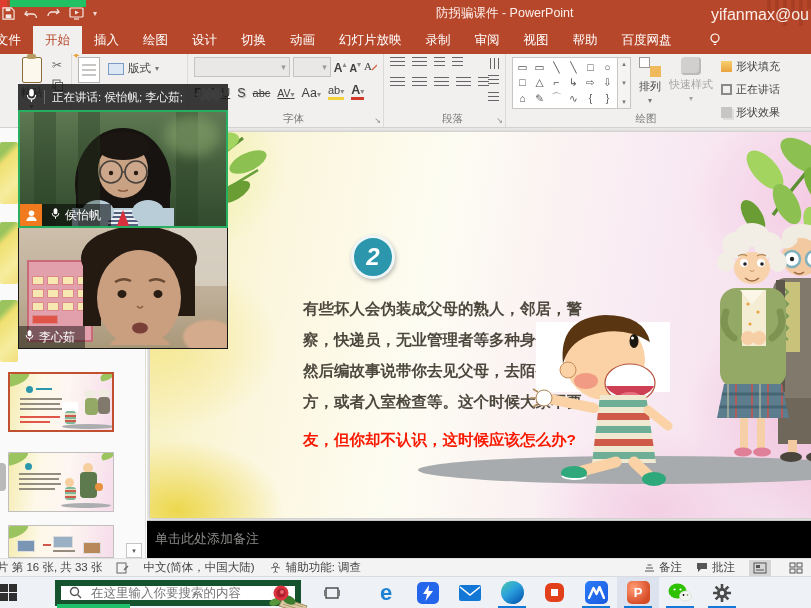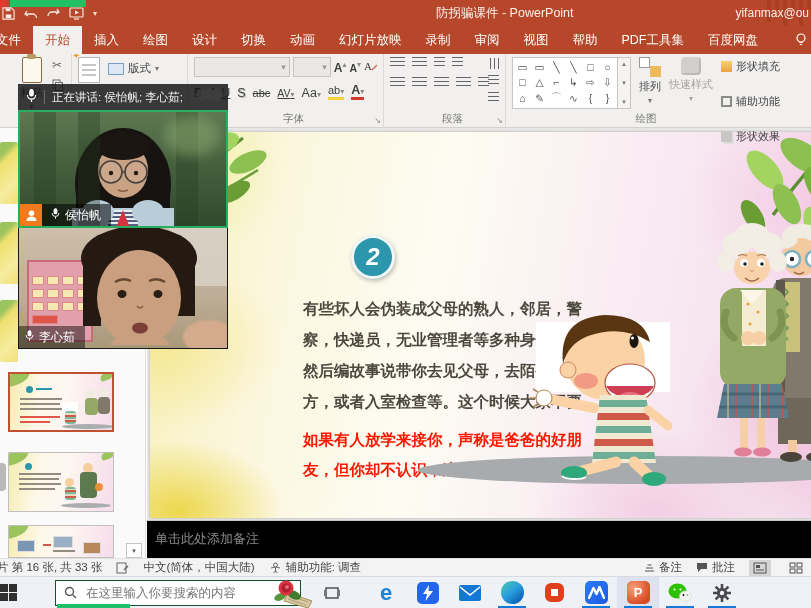--- a/index.html
+++ b/index.html
@@ -15,21 +15,21 @@
   .qat svg{display:block;}
   .qat .caret{font-size:8px;color:#f0ddd6;}
   .win-title{position:absolute;left:436px;top:5px;font-size:12.5px;color:#fbeeea;white-space:nowrap;}
   .meet-badge{position:absolute;left:497px;top:2px;height:21px;padding:0 7px;display:flex;align-items:center;gap:5px;
               background:rgba(42,42,42,.88);border-radius:3px;color:#fff;font-size:12px;z-index:6;}
   .sigbars{display:flex;align-items:flex-end;gap:1.5px;height:11px;}
   .sigbars i{display:block;width:2.5px;background:#35d073;border-radius:1px;}
   .sigbars i:nth-child(1){height:4px;}.sigbars i:nth-child(2){height:7px;}.sigbars i:nth-child(3){height:10px;}
   .greendot{width:6px;height:6px;border-radius:50%;background:#35d073;}
   .meet-info{font-size:11px;color:#e8e8e8;}
-  .account{position:absolute;right:2px;top:6px;font-size:12px;color:#fbeeea;white-space:nowrap;z-index:6;}
+  .account{position:absolute;right:2px;top:6px;font-size:16px;color:#fbeeea;white-space:nowrap;z-index:6;}
   .stripes{position:absolute;right:0;top:0;height:26px;width:60px;z-index:1;display:flex;align-items:flex-start;gap:4px;justify-content:flex-end;opacity:.55;}
   .stripes i{display:block;width:4px;background:#9c3a20;}
   .stripes i:nth-child(1){height:22px}.stripes i:nth-child(2){height:12px}.stripes i:nth-child(3){height:26px}
   .stripes i:nth-child(4){height:16px}.stripes i:nth-child(5){height:26px}.stripes i:nth-child(6){height:9px}
 
   
   .tabsrow{position:absolute;left:0;top:26px;width:811px;height:28px;background:#b7472a;display:flex;align-items:stretch;z-index:4;}
   .tab{padding:0 12px;line-height:28px;font-size:12.5px;color:#fff;white-space:nowrap;}
   .tab.first{margin-left:-16px;}
   .tab.active{background:#f1f0ef;color:#b7472a;}
@@ -74,21 +74,21 @@
   .shapebox{width:106px;height:52px;border:1px solid #c8c6c4;background:#fff;display:grid;
             grid-template-columns:repeat(6,1fr);align-items:center;justify-items:center;font-size:10.5px;color:#55555a;padding:1px;}
   .shapescroll{width:13px;height:52px;border:1px solid #c8c6c4;border-left:none;background:#f5f4f3;display:flex;flex-direction:column;
                align-items:center;justify-content:space-between;font-size:7px;color:#777;padding:2px 0;}
   .arr-ic{position:relative;width:22px;height:20px;}
   .arr-ic i{position:absolute;width:11px;height:11px;}
   .arr-ic i:nth-child(1){left:0;top:0;border:1px solid #9a9a98;background:#fff;}
   .arr-ic i:nth-child(2){right:0;bottom:0;background:#efb95c;}
   .qs-ic{width:20px;height:18px;border-radius:4px;background:#d2d0ce;box-shadow:inset -2px -2px 0 #bcbab8;}
   .dis{color:#a6a4a2;}
-  .fxstack{display:flex;flex-direction:column;gap:20px;justify-content:flex-start;padding-top:2px;font-size:11px;color:#444;white-space:nowrap;font-family:Liberation Serif, serif;}
+  .fxstack{display:flex;flex-direction:column;gap:8px;justify-content:flex-start;padding-top:2px;font-size:11px;color:#444;white-space:nowrap;font-family:Liberation Serif, serif;}
   .fxrow{display:flex;align-items:center;gap:4px;}
   .fx-ic{width:11px;height:11px;flex:none;}
   .fx-fill{background:linear-gradient(180deg,#f7cf6e,#e8a33d);}
   .fx-line{border:2px solid #8a8a88;}
   .fx-eff{background:#c8c6c4;box-shadow:2px 2px 0 #e0deDC;}
 
   
   .thumbs{position:absolute;left:0;top:128px;width:146px;height:430px;background:#fafafa;border-right:1px solid #e0deda;z-index:2;}
   .sliver{position:absolute;left:0;width:18px;height:62px;border-radius:2px;
           background:linear-gradient(135deg,#9cc45e 0 18%,#efe070 30%,#f6ec9e 70%,#f2df7a);}
@@ -145,21 +145,21 @@
   .sb-counter{margin-left:-26px;white-space:nowrap;}
   .sb-item{margin-left:14px;display:flex;align-items:center;gap:4px;white-space:nowrap;}
   .sb-right{position:absolute;right:4px;top:0;bottom:0;display:flex;align-items:center;gap:14px;}
   .sb-view{width:22px;height:16px;display:flex;align-items:center;justify-content:center;}
   .sb-view.active{background:#d5d5d5;}
 
   
   .taskbar{position:absolute;left:0;top:576px;width:811px;height:32px;background:#eef1f5;border-top:1px solid #d8dbe0;
            display:flex;align-items:center;z-index:4;}
   .startbtn{margin-left:-5px;width:26px;height:32px;display:flex;align-items:center;justify-content:center;}
-  .searchbox{position:relative;margin-left:34px;width:246px;height:26px;background:#fff;border:1px solid #14532d;
+  .searchbox{position:relative;margin-left:34px;width:246px;height:26px;background:#fff;border:6px solid #14532d;
              display:flex;align-items:center;padding:0 8px;gap:7px;}
   .searchbox input{border:none;outline:none;flex:1;font-size:12.5px;color:#555;font-family:inherit;background:transparent;min-width:0;}
   .rose{position:absolute;right:-16px;top:-2px;}
   .greenbar{position:absolute;left:57px;bottom:0;width:73px;height:4px;background:#1fc06a;}
   .taskview{margin-left:16px;width:30px;height:32px;display:flex;align-items:center;justify-content:center;}
   .tbi{position:relative;width:42px;height:32px;display:flex;align-items:center;justify-content:center;flex:none;}
   .tbi.ml{margin-left:18px;}
   .tbi.run:after{content:"";position:absolute;left:7px;right:7px;bottom:0;height:3px;background:#1479d7;}
   .tbi.activeapp{background:#dce3ee;}
   .ie-e{font-size:22px;font-weight:bold;color:#1f82d2;line-height:1;}
@@ -246,21 +246,20 @@
     <span class="tab">插入</span>
     <span class="tab">绘图</span>
     <span class="tab">设计</span>
     <span class="tab">切换</span>
     <span class="tab">动画</span>
     <span class="tab">幻灯片放映</span>
     <span class="tab">录制</span>
     <span class="tab">审阅</span>
     <span class="tab">视图</span>
     <span class="tab">帮助</span>
-    <span class="tab">PDF工具集</span>
     <span class="tab">百度网盘</span>
     <span class="tellme">
       <svg width="10" height="14" viewBox="0 0 10 14">
           <circle cx="5" cy="5" r="4" fill="none" stroke="#fff" stroke-width="1.2"></circle>
           <path d="M3.5 9.5 h3 M3.8 11.5 h2.4" stroke="#fff" stroke-width="1.2"></path>
         </svg>
 
     </span>
   </div>
 
@@ -391,21 +390,21 @@
         <span>快速样式</span>
         <span style="font-size:8px;">▾</span>
       </div>
       <div class="fxstack">
         <div class="fxrow">
           <span class="fx-ic fx-fill"></span>
           <span>形状填充</span>
         </div>
         <div class="fxrow">
           <span class="fx-ic fx-line"></span>
-          <span>辅助功能</span>
+          <span>正在讲话</span>
         </div>
         <div class="fxrow">
           <span class="fx-ic fx-eff"></span>
           <span>形状效果</span>
         </div>
       </div>
       <div class="grp-label" style="left:100px;right:auto;width:80px;">绘图</div>
     </div>
   </div>
 
@@ -496,21 +495,20 @@
       <div class="num-badge">2</div>
 
       <div class="slide-body">
         <div>有些坏人会伪装成父母的熟人，邻居，警</div>
         <div>察，快递员，无业管理者等多种身份。</div>
         <div>然后编故事说带你去见父母，去陌生的地</div>
         <div>方，或者入室检查等。这个时候大家不要</div>
       </div>
 
       <div class="slide-question">
-        <div>如果有人放学来接你，声称是爸爸的好朋</div>
         <div>友，但你却不认识，这时候应该怎么办?</div>
       </div>
 
       <div class="ground"></div>
 
       <svg class="chars" viewBox="0 0 300 280">
 
         <g>
           <ellipse cx="272" cy="24" rx="20" ry="12" fill="#f1ece1"></ellipse>
           <circle cx="271" cy="45" r="19" fill="#f3c9a1"></circle>

